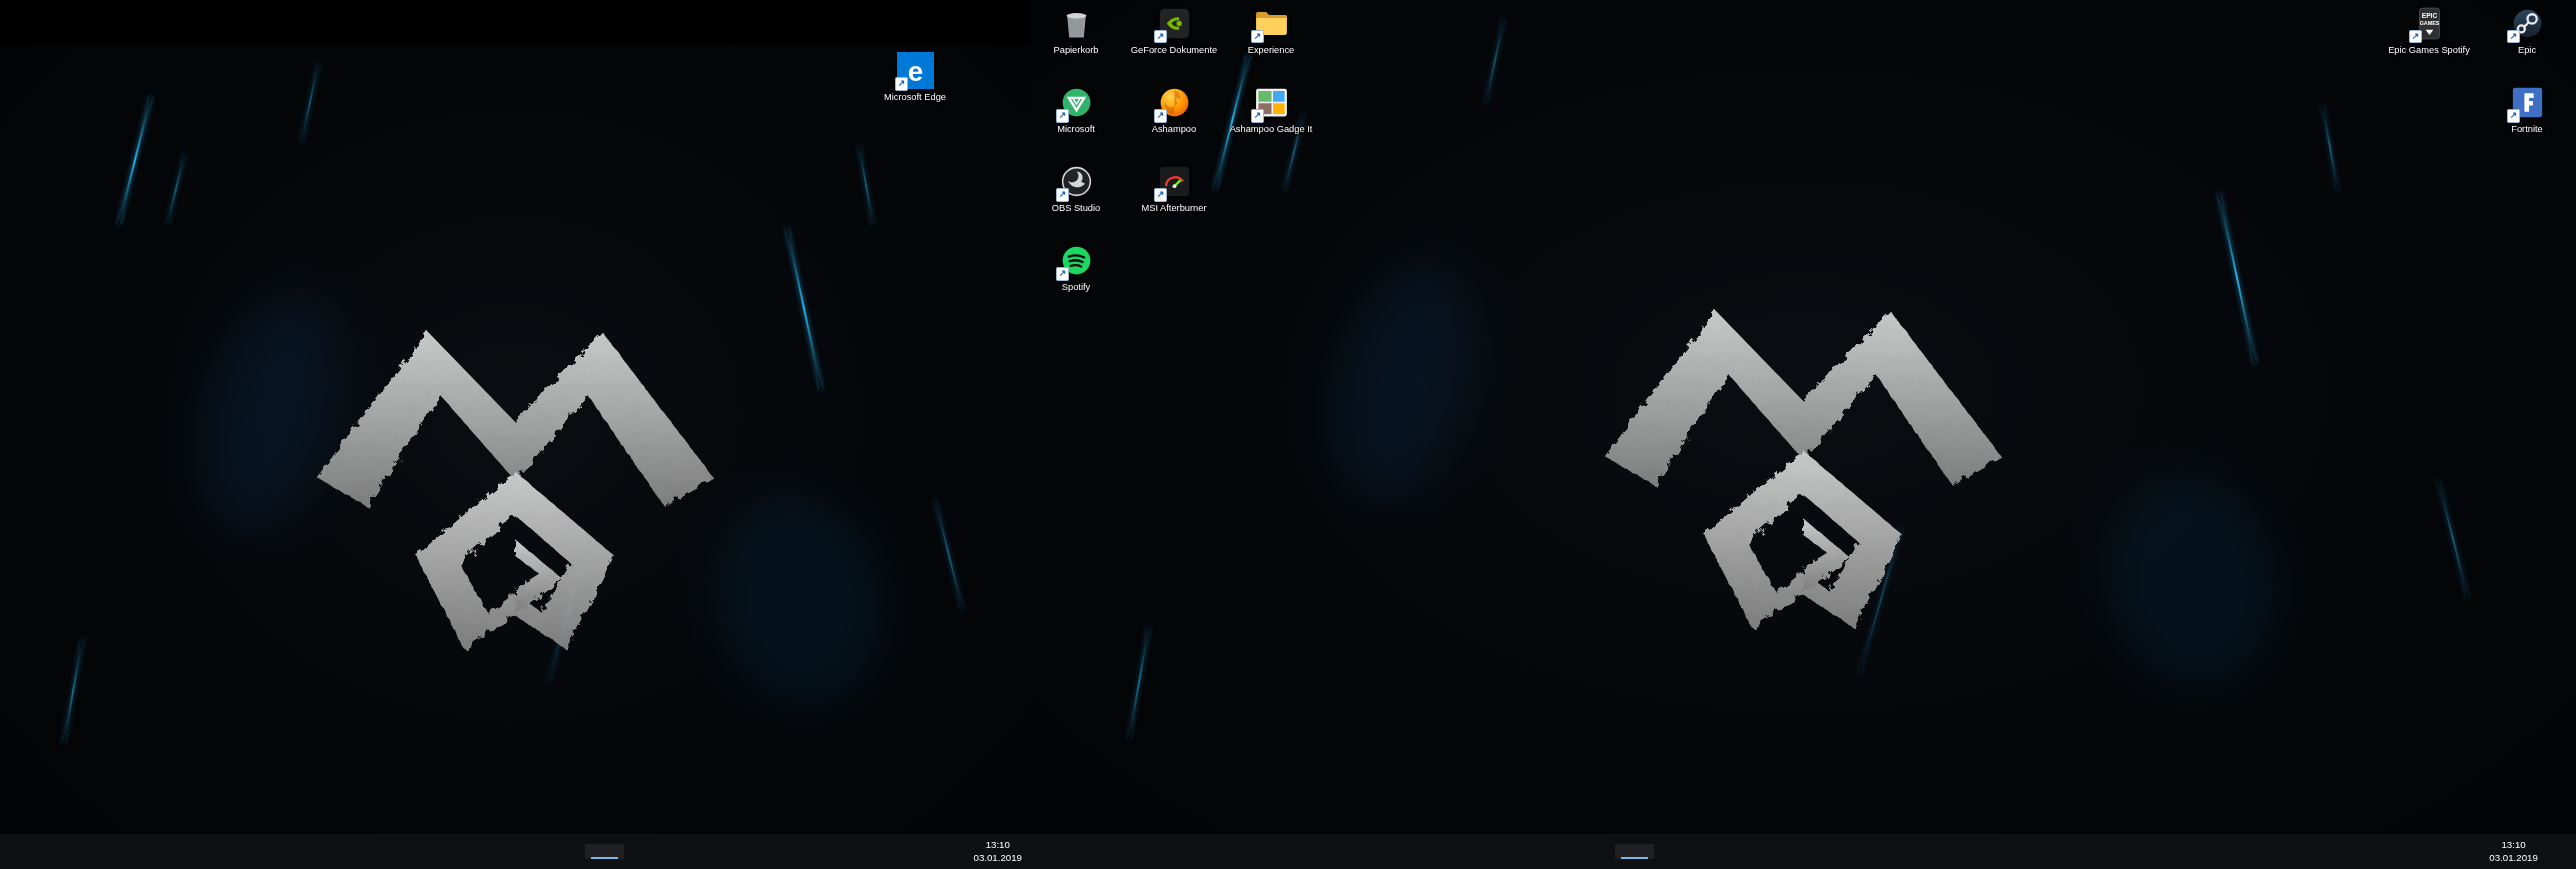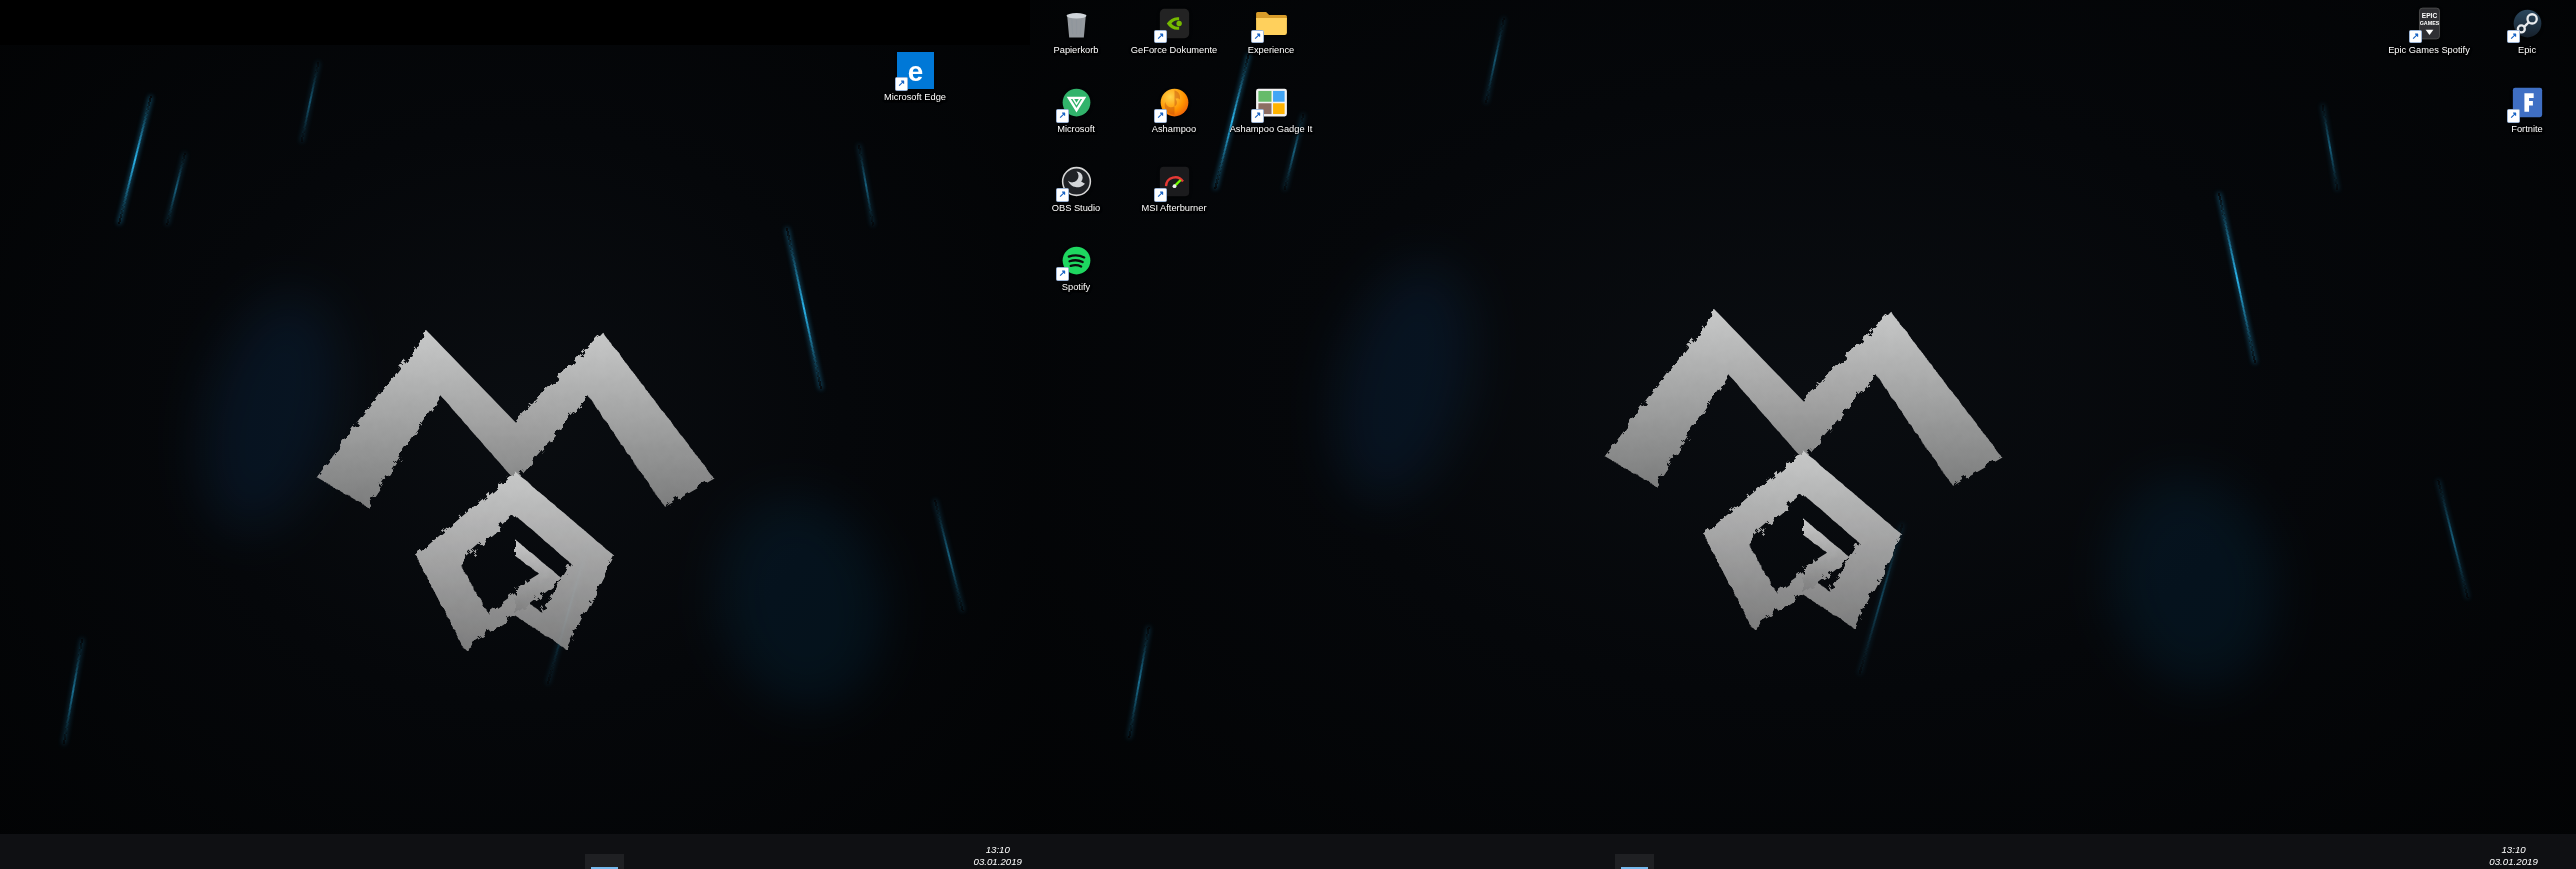--- a/index.html
+++ b/index.html
@@ -33,21 +33,21 @@
   #icon-layer{position:absolute;inset:0;}
   .dicon{position:absolute;width:90px;display:flex;flex-direction:column;align-items:center;cursor:default;}
   .dicon-img{width:37px;height:37px;position:relative;}
   .dicon-img > svg{width:100%;height:100%;filter:drop-shadow(0 1.6px 1.6px rgba(0,0,0,.65));}
   .sc{position:absolute;left:-1.6px;bottom:-1.6px;width:11.3px;height:11.3px;background:#fff;border:0.8px solid #9db6d8;
     border-radius:1.6px;color:#1762c4;font-size:8.9px;font-weight:bold;line-height:10.5px;text-align:center;}
   .dicon-label{margin-top:3.2px;color:#fff;font-size:9.3px;line-height:1.15;text-align:center;white-space:nowrap;
     text-shadow:0 0.8px 1.6px #000,0 0 2.4px #000,0.8px 0.8px 1.6px #000;}
   
   .taskbar-seg{position:absolute;bottom:0;height:35px;background:rgba(15,17,20,.97);
-    display:flex;align-items:flex-end;z-index:10;font-style:italic;}
+    display:flex;align-items:center;z-index:10;}
   #tb-left{left:0;width:1030px;}
   #tb-right{left:1030px;width:1546px;}
   .tb-btn{width:39px;display:flex;align-items:center;justify-content:center;position:relative;cursor:pointer;}
   .tb-btn.active{background:rgba(255,255,255,.07);}
   .tb-btn.active::after{content:"";position:absolute;left:5.6px;right:5.6px;bottom:0;height:1.6px;background:#76b9ed;}
   .tb-spacer{flex:1;}
   .tray-btn{width:22px;display:flex;align-items:center;justify-content:center;cursor:pointer;}
   .tb-clock{display:flex;flex-direction:column;justify-content:center;align-items:center;
     color:#fff;font-size:9.7px;line-height:1.3;padding:0 8px;cursor:default;}
   .show-desktop{width:7.2px;border-left:0.8px solid rgba(255,255,255,.28);cursor:pointer;}

